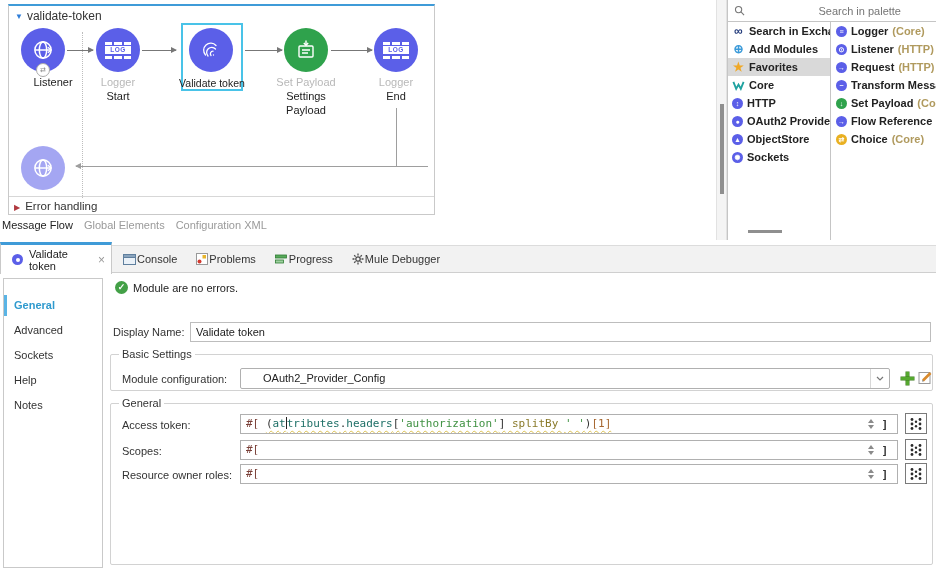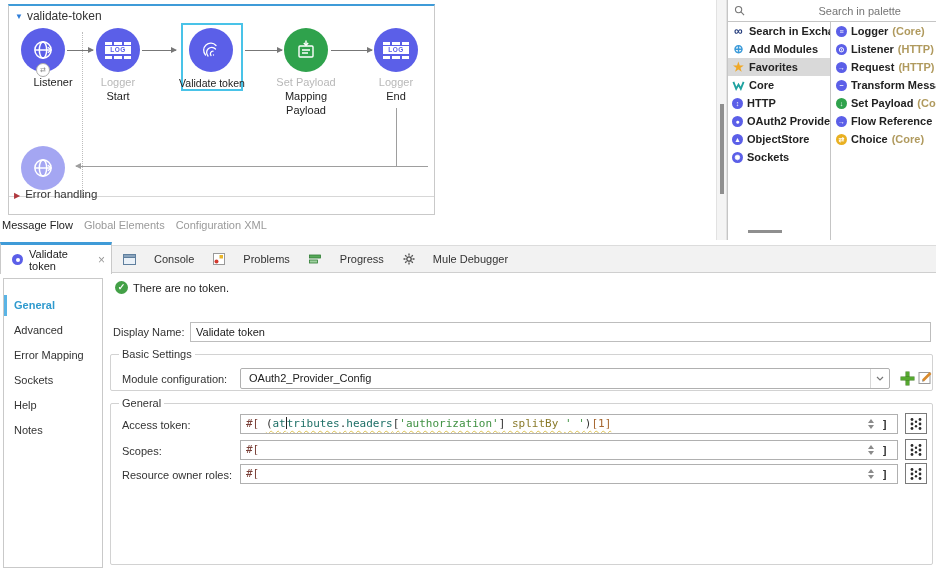--- a/index.html
+++ b/index.html
@@ -23,21 +23,21 @@
   .badge{position:absolute;left:50%;bottom:-5px;transform:translateX(-50%);width:12px;height:12px;border-radius:50%;
     background:#fff;border:1px solid #aaa;font-size:7px;line-height:12px;text-align:center;color:#888;}
   .harrow{position:absolute;height:0;border-top:1px solid #777;}
   .harrow::after{content:"";position:absolute;right:-1px;top:-4px;
     border-left:6px solid #777;border-top:3.5px solid transparent;border-bottom:3.5px solid transparent;}
   .resp-h{position:absolute;height:0;border-top:1px solid #9e9e9e;}
   .resp-h::before{content:"";position:absolute;left:-1px;top:-4px;
     border-right:6px solid #9e9e9e;border-top:3.5px solid transparent;border-bottom:3.5px solid transparent;}
   .vline{position:absolute;width:0;border-left:1px solid #9e9e9e;}
   .eh-sep{position:absolute;left:0;right:0;top:190px;border-top:1px solid #d7d7d7;}
-  .error-handling{position:absolute;left:5px;top:182px;font-size:11.5px;color:#333;white-space:nowrap;}
+  .error-handling{position:absolute;left:5px;top:194px;font-size:11.5px;color:#333;white-space:nowrap;}
   .error-handling .eh-tri{color:#b0393f;font-size:8px;margin-right:5px;}
   .logbrick{width:26px;}
   .logbrick .row{height:3px;margin:1.5px 0;
     background:linear-gradient(90deg,#fff 0 7px,transparent 7px 9px,#fff 9px 17px,transparent 17px 19px,#fff 19px 26px);}
   .logbrick .mid{height:8px;background:#fff;color:#5b5fe8;font-size:6.5px;font-weight:bold;line-height:8px;
     text-align:center;letter-spacing:.5px;}
 
   
   .editor-tabs{position:absolute;left:2px;top:219px;display:flex;gap:11px;font-size:11px;}
   .editor-tabs .etab{color:#9a9a9a;}
@@ -72,40 +72,40 @@
   
   .tabrow{position:absolute;left:0;top:245px;width:936px;height:28px;background:#f2f2f2;
     border-top:1px solid #dcdcdc;border-bottom:1px solid #cfcfcf;box-sizing:border-box;}
   .tab-active{position:absolute;left:0;top:242px;width:112px;height:32px;background:#fff;box-sizing:border-box;
     border-top:3px solid #3f9bd8;border-left:1px solid #c9c9c9;border-right:1px solid #c9c9c9;
     display:flex;align-items:center;padding:0 6px 0 11px;gap:6px;font-size:11px;color:#222;z-index:2;}
   .tab-active .close{color:#999;font-size:12px;margin-left:4px;}
   .oauth-dot{width:11px;height:11px;border-radius:50%;background:#5b5fe8;position:relative;flex:0 0 11px;}
   .oauth-dot::after{content:"";position:absolute;left:3.5px;top:3.5px;width:4px;height:4px;border-radius:50%;background:#fff;}
   .tabs-others{position:absolute;left:123px;top:246px;height:26px;display:flex;gap:19px;align-items:center;}
-  .ptab{display:flex;align-items:center;gap:18px;font-size:11px;color:#333;}
+  .ptab{display:flex;align-items:center;gap:1px;font-size:11px;color:#333;}
 
   .status-row{position:absolute;left:115px;top:281px;display:flex;align-items:center;gap:5px;font-size:11px;color:#222;}
   .okball{width:13px;height:13px;border-radius:50%;background:#43a047;color:#fff;font-size:9px;font-weight:bold;
     line-height:13px;text-align:center;}
 
   .side-box{position:absolute;left:3px;top:278px;width:100px;height:290px;border:1px solid #c9c9c9;
     box-sizing:border-box;background:#fff;padding-top:14px;}
   .side-item{position:relative;height:25px;line-height:25px;padding-left:10px;font-size:11px;color:#333;}
   .side-item.sel{color:#2f9ace;font-weight:bold;}
   .side-item.sel::before{content:"";position:absolute;left:0;top:2px;bottom:2px;width:3px;background:#5ab4e5;}
 
   .flabel{position:absolute;font-size:11px;color:#333;white-space:nowrap;}
   .tfield{position:absolute;box-sizing:border-box;border:1px solid #bdbdbd;background:#fff;
     font-size:11px;color:#222;line-height:18px;padding-left:5px;}
   .groupbox{position:absolute;border:1px solid #d2d2d2;border-radius:2px;box-sizing:border-box;}
   .legend{position:absolute;top:-7px;left:8px;background:#fff;padding:0 3px;font-size:11px;color:#333;}
 
   .combo{position:absolute;left:240px;top:368px;width:650px;height:21px;box-sizing:border-box;
-    border:1px solid #b0b0b0;border-radius:2px;background:#fff;font-size:11px;line-height:19px;padding-left:8px;color:#222;}
+    border:1px solid #b0b0b0;border-radius:2px;background:#fff;font-size:11px;line-height:19px;padding-left:22px;color:#222;}
   .combo .chev{position:absolute;right:0;top:0;width:18px;height:100%;display:flex;align-items:center;
     justify-content:center;border-left:1px solid #d8d8d8;}
 
   .iconbtn{position:absolute;display:flex;align-items:center;justify-content:center;}
   .plusbtn{width:13px;height:13px;position:relative;}
   .plusbtn::before{content:"";position:absolute;left:5px;top:0;width:3px;height:13px;background:#55a82f;box-shadow:0 0 0 .5px #3c7d1f;}
   .plusbtn::after{content:"";position:absolute;left:0;top:5px;width:13px;height:3px;background:#55a82f;box-shadow:0 0 0 .5px #3c7d1f;}
 
   .exprfield{position:absolute;left:240px;top:414px;width:658px;height:20px;box-sizing:border-box;
     border:1px solid #b0b0b0;background:#fff;font-family:"DejaVu Sans Mono",monospace;font-size:11px;
@@ -181,21 +181,21 @@
       <svg width="24" height="24" viewBox="0 0 24 24">
         <g fill="none" stroke="#fff" stroke-width="1.4">
           <rect x="5" y="8" width="14" height="11" rx="1"></rect>
           <path d="M8 12 h8 M8 15 h6"></path>
           <path d="M12 2.5 v4.5"></path>
             <path d="M9.8 5 l2.2 2.3 2.2 -2.3"></path>
         </g>
       </svg>
     </div>
     <div class="nlabel gray" style="left:257px;top:70px;width:80px;">Set Payload</div>
-    <div class="nlabel dark" style="left:257px;top:84px;width:80px;">Mapping</div>
+    <div class="nlabel dark" style="left:257px;top:84px;width:80px;">Settings</div>
     <div class="nlabel dark" style="left:257px;top:98px;width:80px;">Payload</div>
 
     <div class="harrow" style="left:322px;top:44px;width:41px;"></div>
 
     <div class="node indigo" style="left:365px;top:22px;">
       <div class="logbrick">
         <div class="row"></div>
         <div class="mid">LOG</div>
         <div class="row"></div>
       </div>
@@ -356,27 +356,26 @@
           <circle cx="6" cy="6" r="2.2"></circle>
           <path d="M6 0.5 V2.5 M6 9.5 V11.5 M0.5 6 H2.5 M9.5 6 H11.5 M2.2 2.2 L3.6 3.6 M8.4 8.4 L9.8 9.8 M9.8 2.2 L8.4 3.6 M3.6 8.4 L2.2 9.8"></path>
         </g>
       </svg>
       <span>Mule Debugger</span>
     </span>
   </div>
 
   <div class="status-row">
     <span class="okball">✓</span>
-    <span>There are no token.</span>
+    <span>Module are no errors.</span>
   </div>
 
   <div class="side-box">
     <div class="side-item sel">General</div>
     <div class="side-item">Advanced</div>
-    <div class="side-item">Error Mapping</div>
     <div class="side-item">Sockets</div>
     <div class="side-item">Help</div>
     <div class="side-item">Notes</div>
   </div>
 
   <div class="flabel" style="left:113px;top:326px;">Display Name:</div>
   <div class="tfield" style="left:190px;top:322px;width:741px;height:20px;">Validate token</div>
 
   <div class="groupbox" style="left:110px;top:354px;width:823px;height:37px;">
     <span class="legend">Basic Settings</span>

